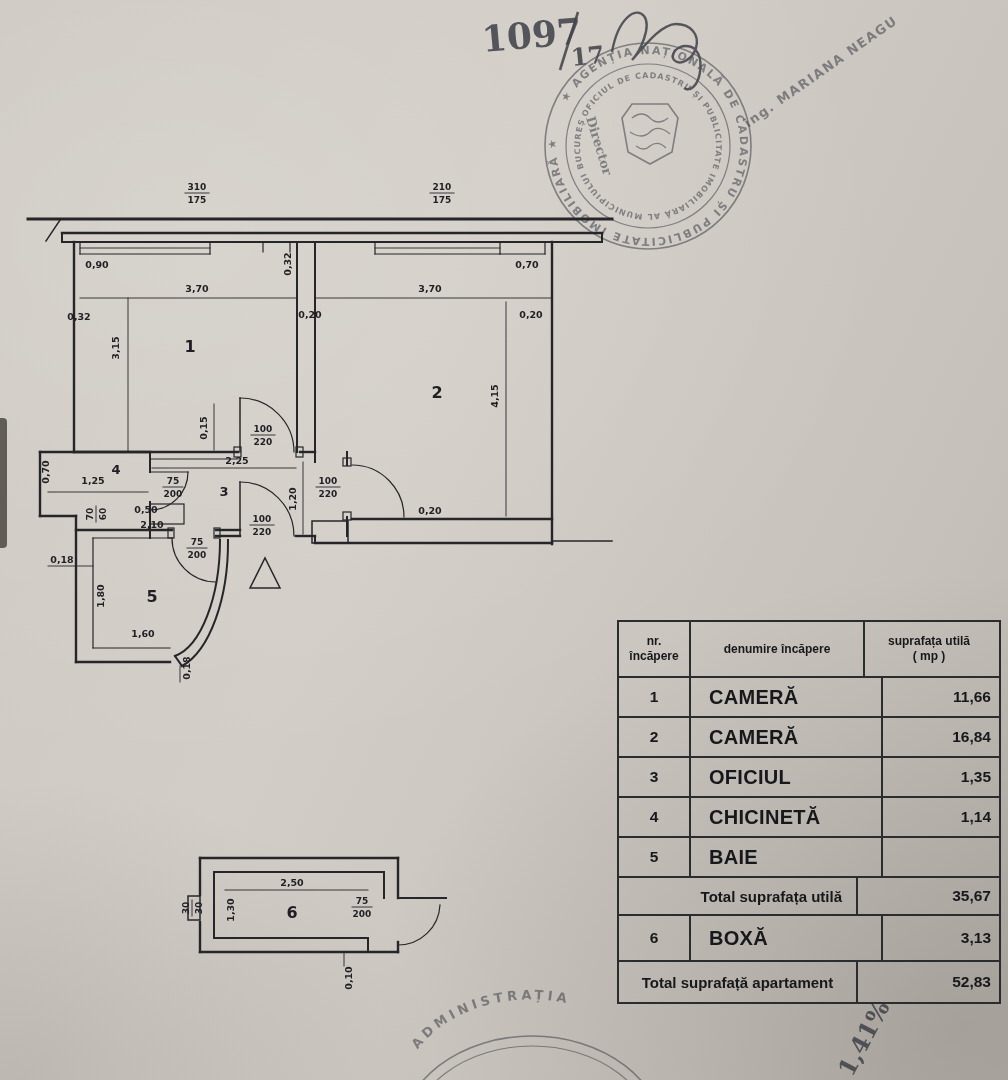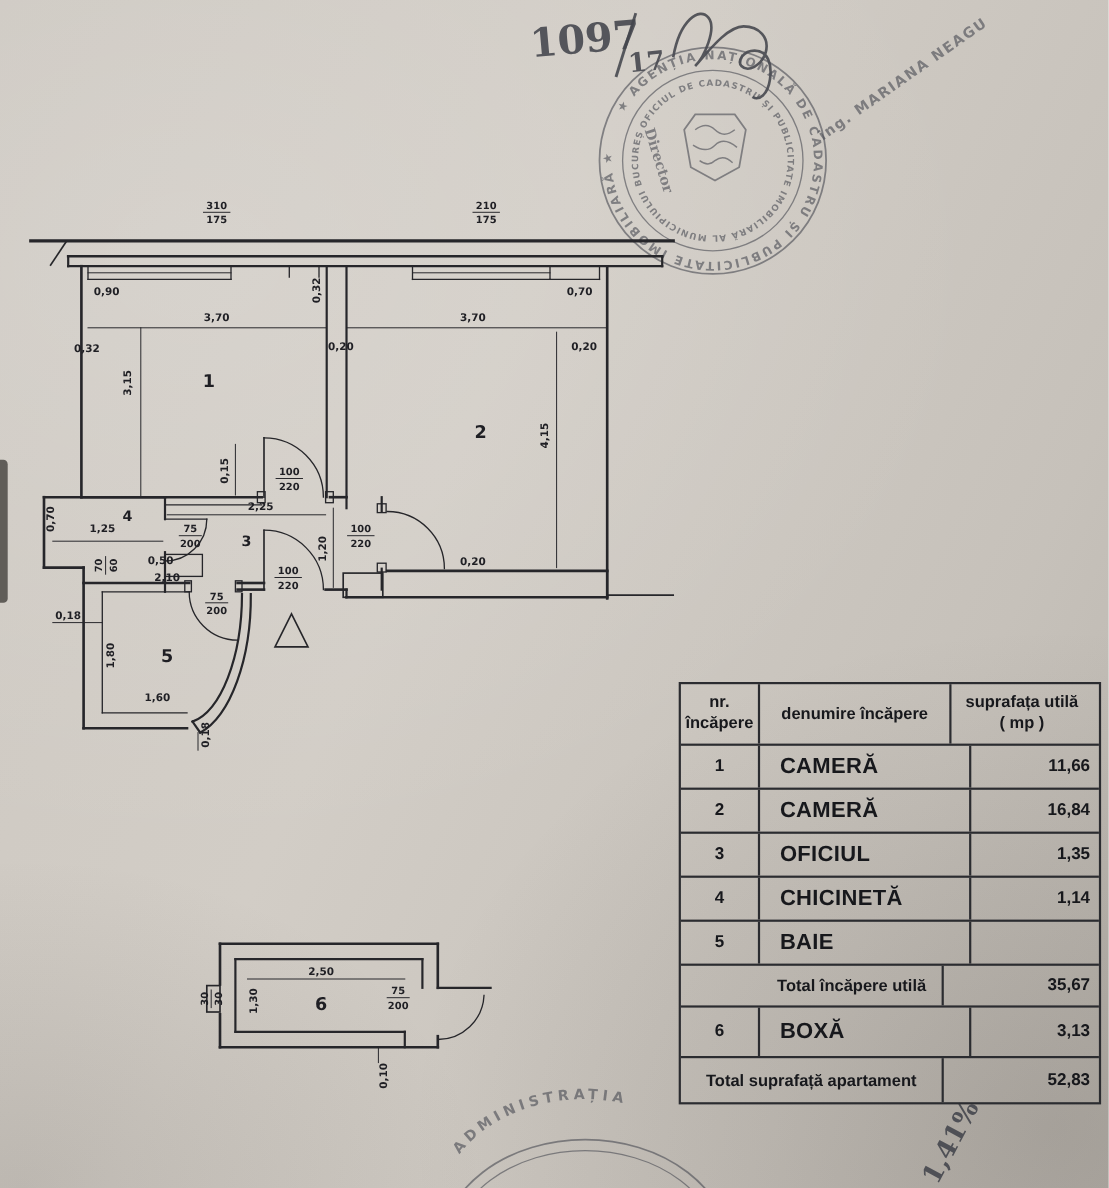--- a/index.html
+++ b/index.html
@@ -33,21 +33,21 @@
   .case-sub{font:bold 24px "DejaVu Serif",serif;}
   .pct{font:bold 24px "DejaVu Serif",serif;}
   .adm{font:bold 13px "DejaVu Sans",sans-serif;letter-spacing:4px;}
   
   .areas{position:absolute;left:617px;top:620px;width:380px;border:2.5px solid #2b2c30;color:#17181c;}
   .trow{display:flex;border-top:2px solid #2b2c30;}
   .trow:first-child{border-top:none;}
   .c1{width:70px;display:flex;align-items:center;justify-content:center;border-right:2px solid #2b2c30;}
   .c2{width:172px;display:flex;align-items:center;padding-left:18px;border-right:2px solid #2b2c30;}
   .c3{flex:1;display:flex;align-items:center;justify-content:flex-end;padding-right:8px;}
-  .hdr{font-weight:bold;font-size:15px;text-align:center;}
+  .hdr{font-weight:bold;font-size:12px;text-align:center;}
   .hdr .c2{justify-content:center;padding-left:0;align-items:center;}
   .hdr .c3{justify-content:center;padding-right:6px;}
   .cellstack{display:flex;flex-direction:column;align-items:center;line-height:1.25;}
   .val{font-weight:bold;font-size:15.5px;}
   .nm{font-weight:bold;font-size:20px;letter-spacing:.3px;}
   .merge{flex:1;display:flex;align-items:center;justify-content:flex-end;padding-right:14px;border-right:2px solid #2b2c30;font-weight:bold;font-size:15px;}
 </style>
 </head>
 <body>
 
@@ -342,21 +342,21 @@
     <div class="trow" style="height:38px">
       <div class="c1 val">4</div>
       <div class="c2 nm">CHICINETĂ</div>
       <div class="c3 val">1,14</div>
     </div>
     <div class="trow" style="height:38px">
       <div class="c1 val">5</div>
       <div class="c2 nm">BAIE</div>
     </div>
     <div class="trow" style="height:36px">
-      <div class="merge">Total încăpere utilă</div>
+      <div class="merge">Total suprafața utilă</div>
       <div class="c3 val" style="width:133px;flex:none">35,67</div>
     </div>
     <div class="trow" style="height:44px">
       <div class="c1 val">6</div>
       <div class="c2 nm">BOXĂ</div>
       <div class="c3 val">3,13</div>
     </div>
     <div class="trow" style="height:40px">
       <div class="merge" style="justify-content:center;padding-right:0">Total suprafață apartament</div>
       <div class="c3 val" style="width:133px;flex:none">52,83</div>

